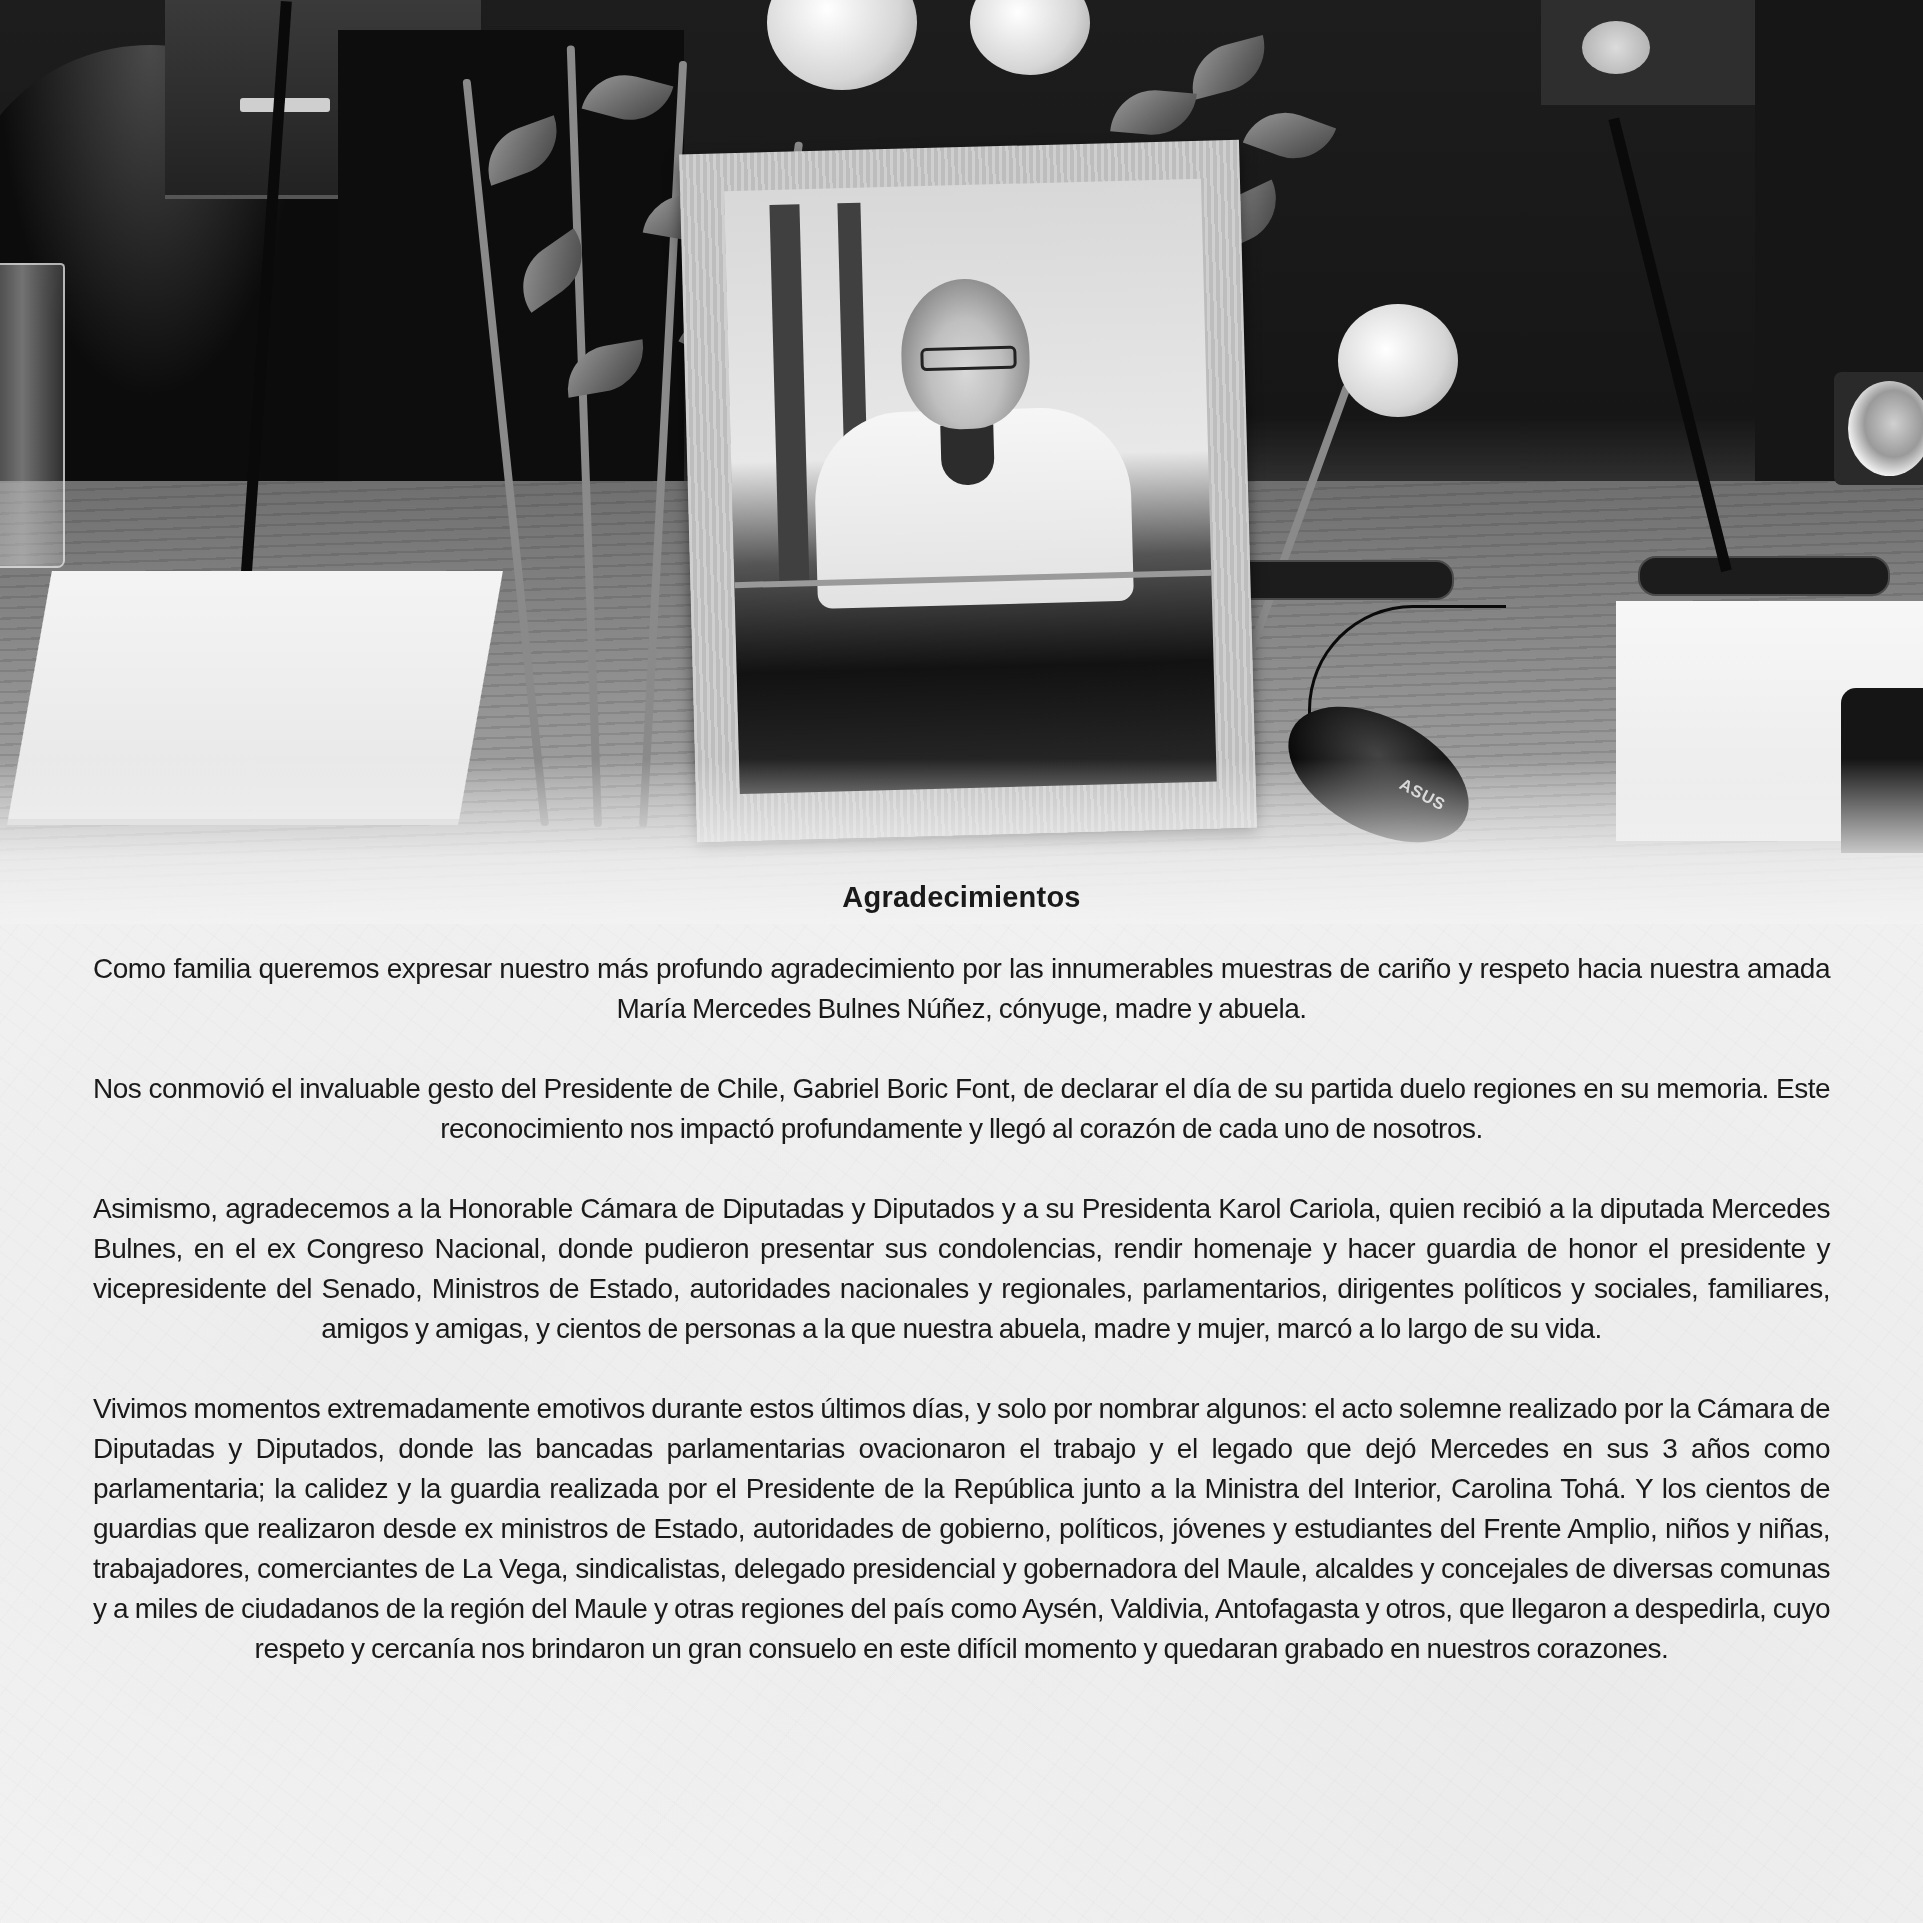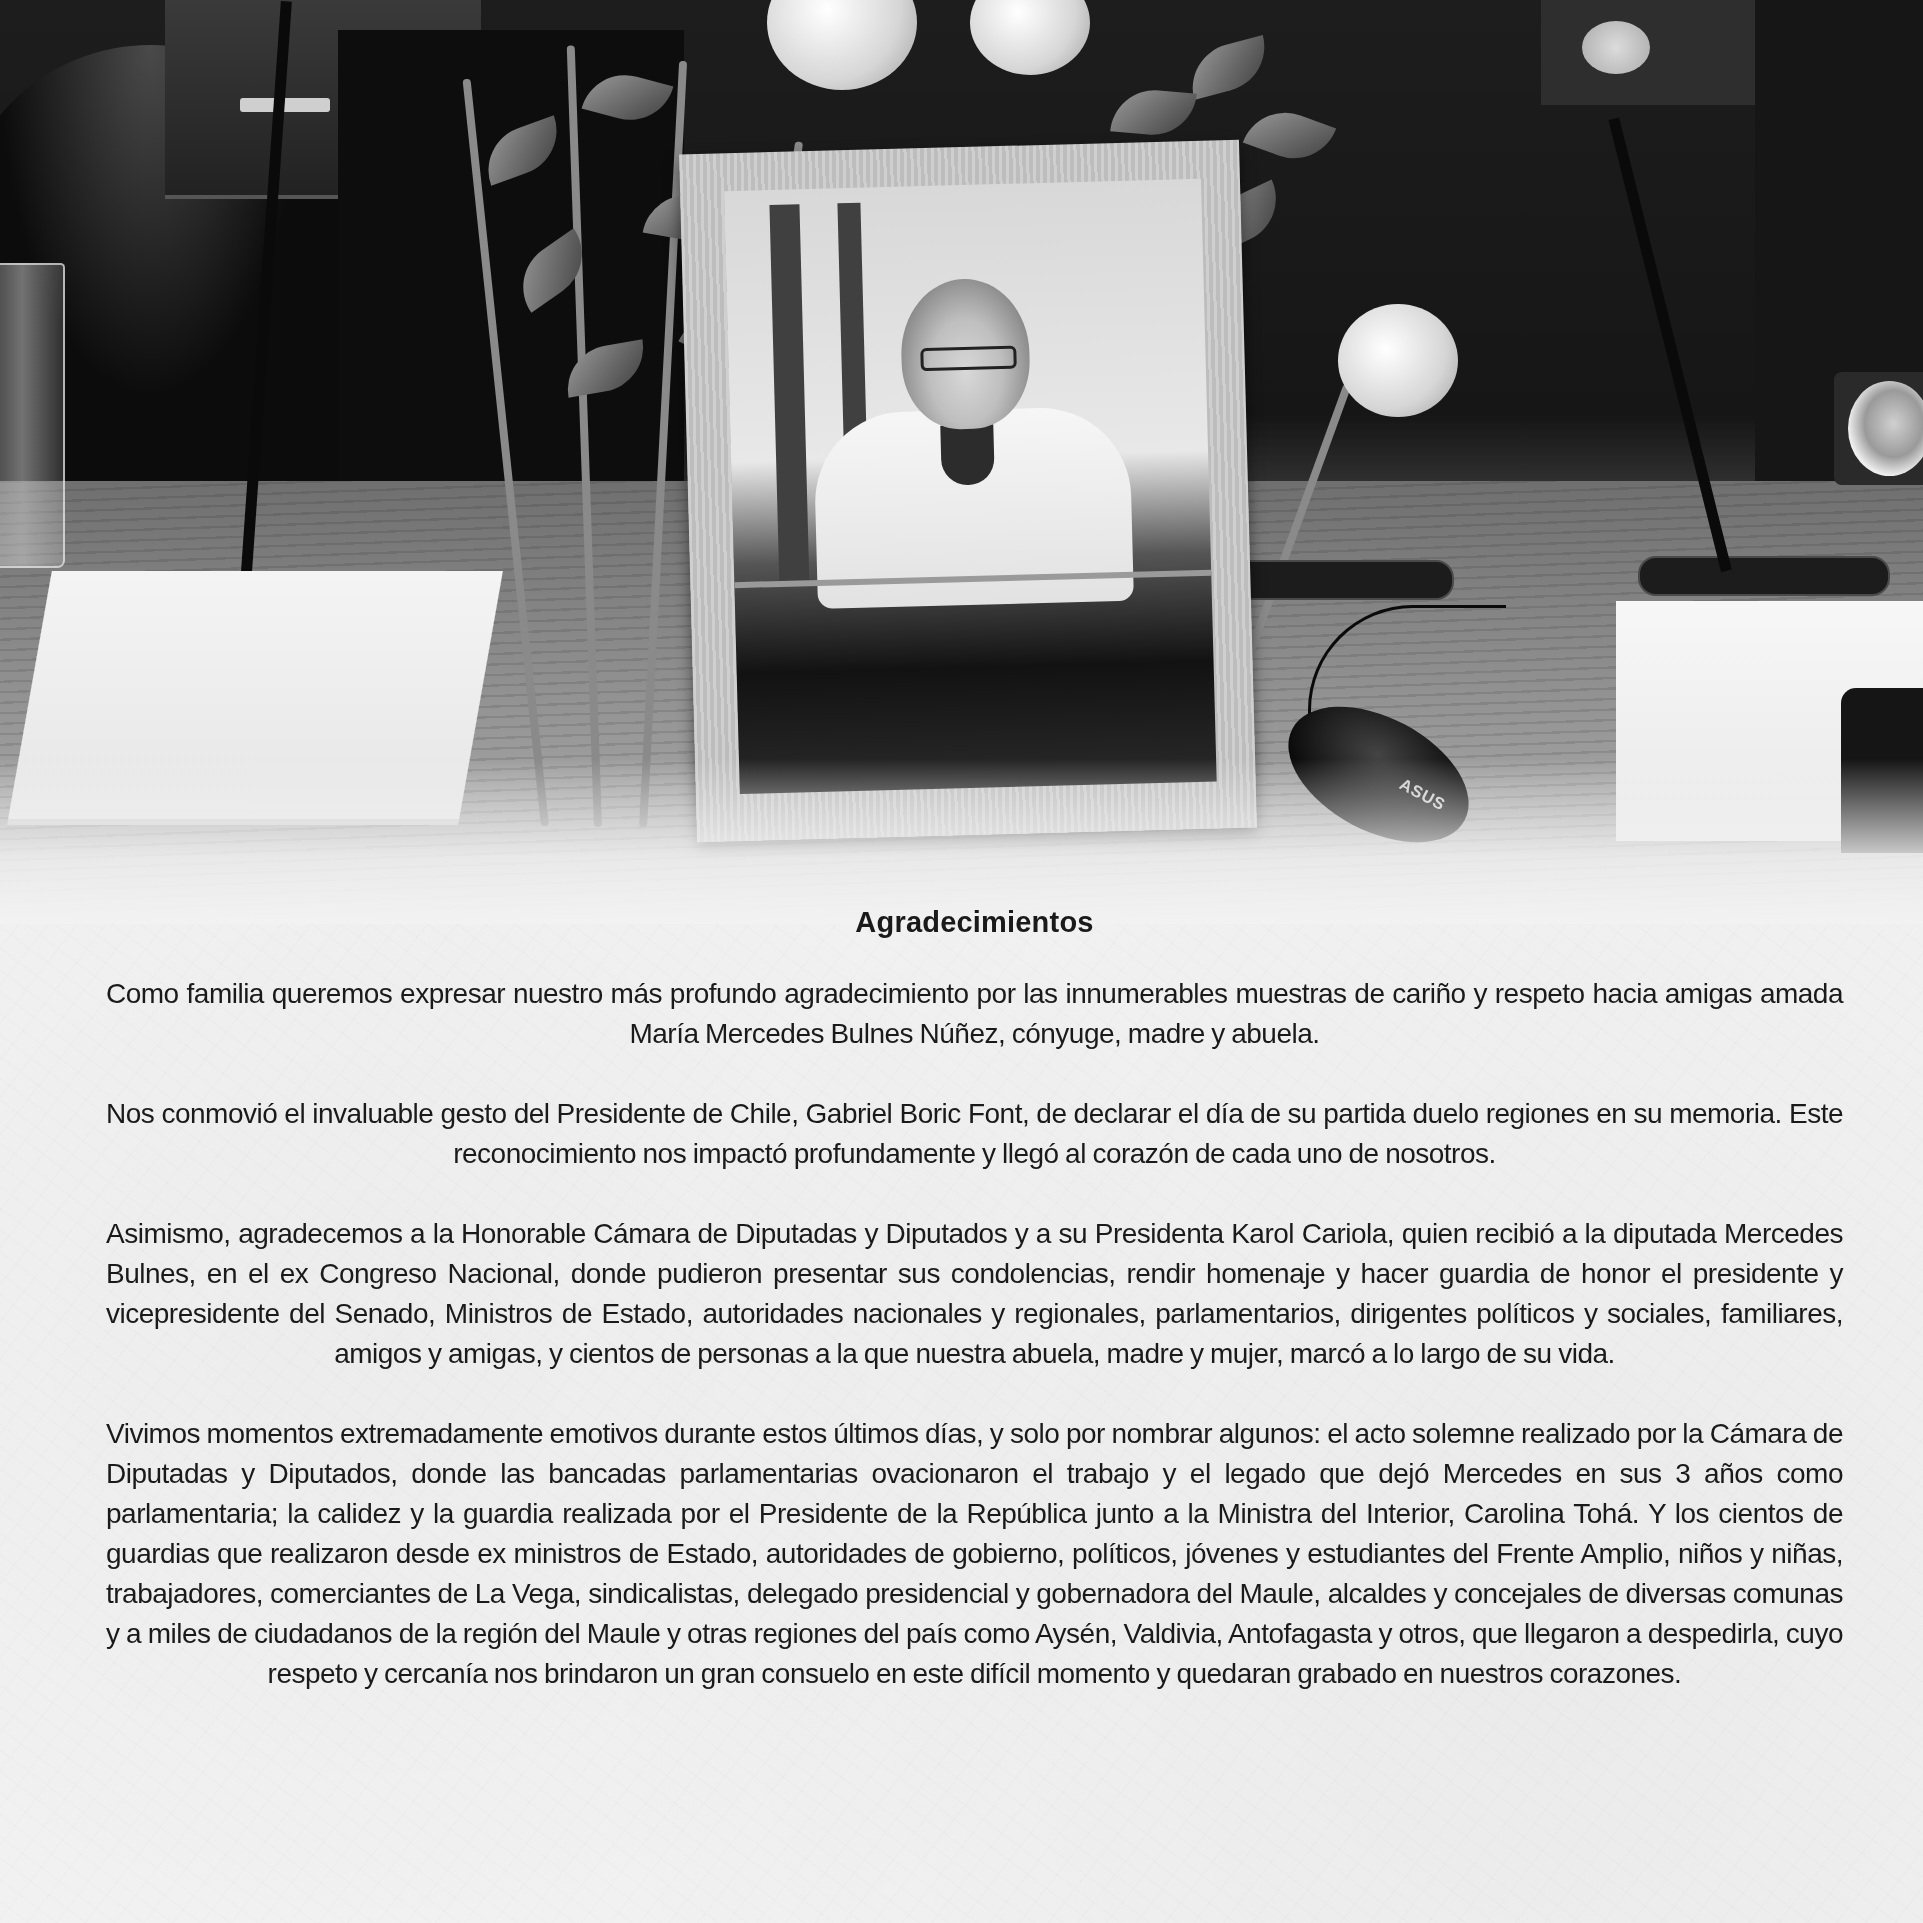--- a/index.html
+++ b/index.html
@@ -156,23 +156,22 @@
       position: absolute; left: 1616px; top: 601px; width: 346px; height: 240px;
       background: linear-gradient(180deg, #f7f7f7, #e9e9e9);
     }
     .booklet {
       position: absolute; left: 1841px; top: 688px; width: 98px; height: 165px;
       background: #151515; border-radius: 15px 0 0 0;
     }
 
     
     .content {
-      position: absolute; left: 106px; top: 881px; width: 1737px;
+      position: absolute; left: 93px; top: 881px; width: 1737px;
       z-index: 30;
-      margin-top: 25px;
     }
     .title {
       text-align: center; font-weight: bold; font-size: 29px;
       margin: 0 0 35px 0; letter-spacing: 0.2px;
     }
     .para {
       font-size: 28px; line-height: 40px;
       text-align: justify; text-align-last: center;
       margin: 0 0 40px 0;
       letter-spacing: -0.5px;
@@ -243,18 +242,18 @@
   <div class="booklet"></div>
   <div class="mouse-cable"></div>
   <div class="mouse"></div>
   <span class="mouse-logo">ASUS</span>
 
   <div class="fade"></div>
 </div>
 
 <div class="content">
   <h1 class="title">Agradecimientos</h1>
-  <p class="para">Como familia queremos expresar nuestro más profundo agradecimiento por las innumerables muestras de cariño y respeto hacia amigas amada María Mercedes Bulnes Núñez, cónyuge, madre y abuela.</p>
+  <p class="para">Como familia queremos expresar nuestro más profundo agradecimiento por las innumerables muestras de cariño y respeto hacia nuestra amada María Mercedes Bulnes Núñez, cónyuge, madre y abuela.</p>
   <p class="para">Nos conmovió el invaluable gesto del Presidente de Chile, Gabriel Boric Font, de declarar el día de su partida duelo regiones en su memoria. Este reconocimiento nos impactó profundamente y llegó al corazón de cada uno de nosotros.</p>
   <p class="para">Asimismo, agradecemos a la Honorable Cámara de Diputadas y Diputados y a su Presidenta Karol Cariola, quien recibió a la diputada Mercedes Bulnes, en el ex Congreso Nacional, donde pudieron presentar sus condolencias, rendir homenaje y hacer guardia de honor el presidente y vicepresidente del Senado, Ministros de Estado, autoridades nacionales y regionales, parlamentarios, dirigentes políticos y sociales, familiares, amigos y amigas, y cientos de personas a la que nuestra abuela, madre y mujer, marcó a lo largo de su vida.</p>
   <p class="para">Vivimos momentos extremadamente emotivos durante estos últimos días, y solo por nombrar algunos: el acto solemne realizado por la Cámara de Diputadas y Diputados, donde las bancadas parlamentarias ovacionaron el trabajo y el legado que dejó Mercedes en sus 3 años como parlamentaria; la calidez y la guardia realizada por el Presidente de la República junto a la Ministra del Interior, Carolina Tohá.  Y los cientos de guardias que realizaron desde ex ministros de Estado, autoridades de gobierno, políticos, jóvenes y estudiantes del Frente Amplio, niños y niñas, trabajadores, comerciantes de La Vega, sindicalistas, delegado presidencial y gobernadora del Maule, alcaldes y concejales de diversas comunas y a miles de ciudadanos de la región del Maule y otras regiones del país como Aysén, Valdivia, Antofagasta y otros, que llegaron a despedirla, cuyo respeto y cercanía nos brindaron un gran consuelo en este difícil momento y quedaran grabado en nuestros corazones.</p>
 </div>
 
 
 </body></html>

